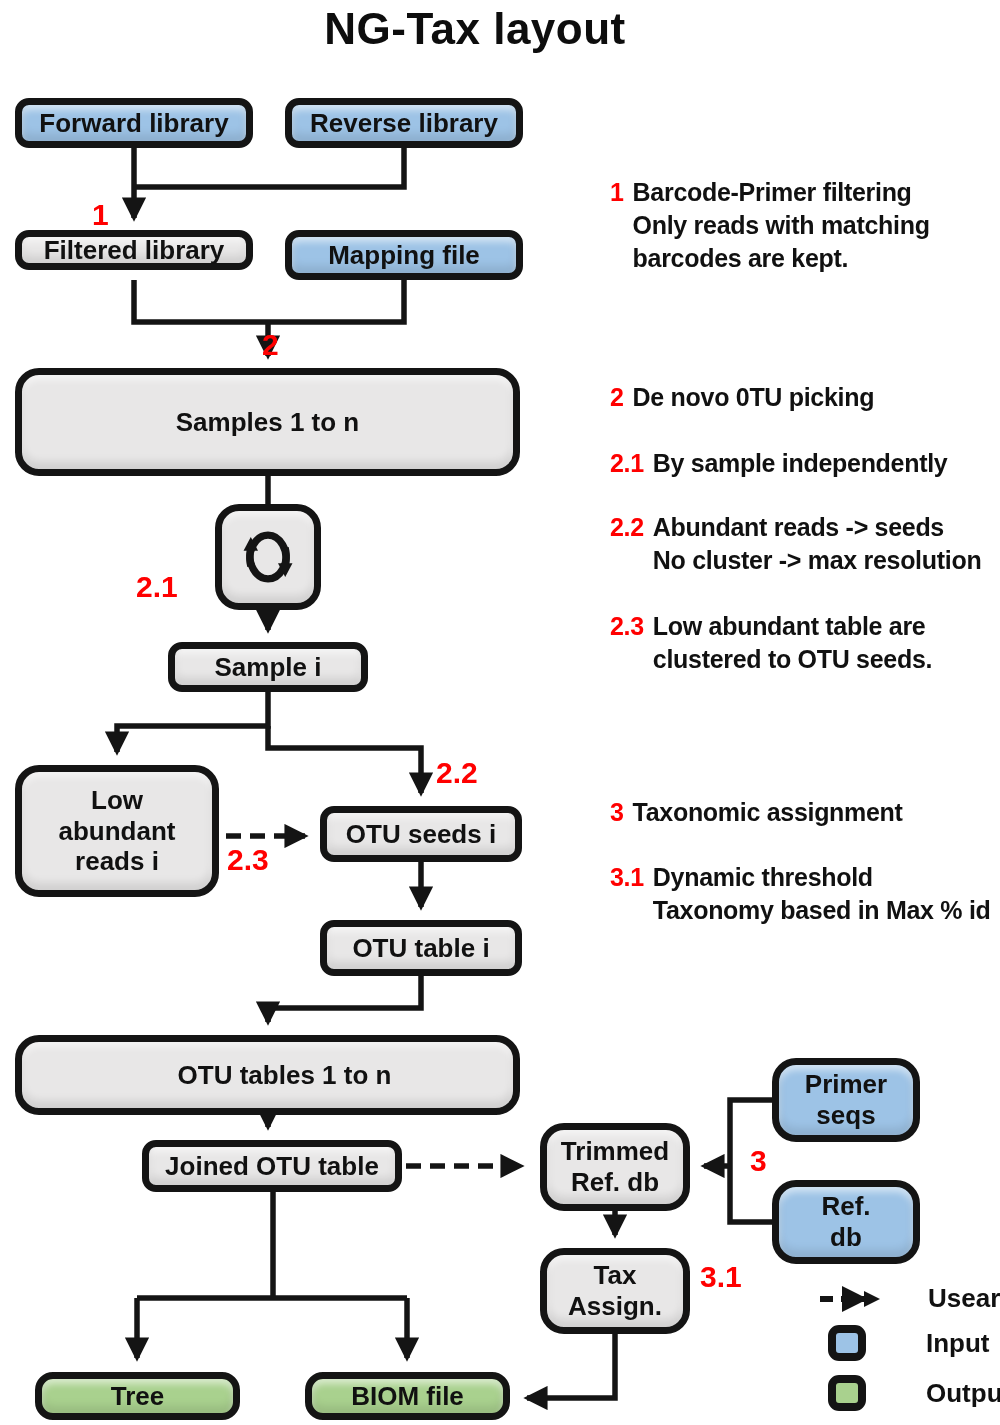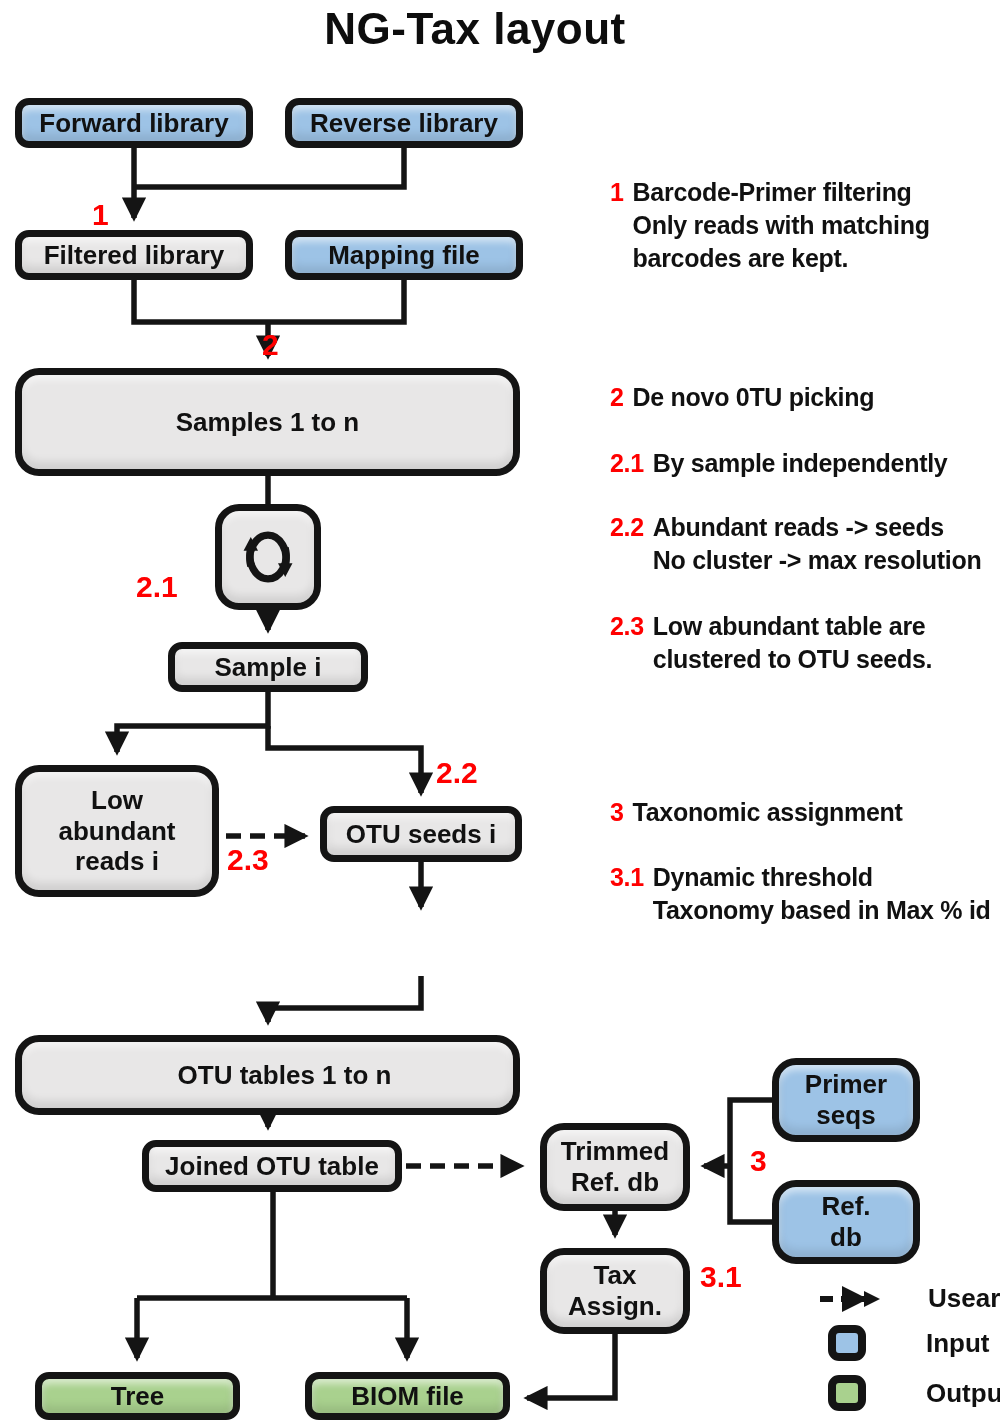--- a/index.html
+++ b/index.html
@@ -15,21 +15,21 @@
   .node{
     position:absolute; display:flex; align-items:center; justify-content:center;
     border:7px solid #141414; border-radius:14px; box-sizing:border-box;
     font-weight:bold; font-size:26px; text-align:center; line-height:1.18;
     white-space:pre-line;
     box-shadow: inset 0 -7px 9px rgba(0,0,0,0.10), inset 0 5px 7px rgba(255,255,255,0.55);
   }
   .node.big{border-radius:24px; font-size:26px;}
   .node.input{background:var(--c-input,#9DC3E6);}
   .node.process{background:var(--c-process,#E8E7E7);}
-  .node.output{background:var(--c-output,#A9D18E);}
+  .node.output{background:var(--c-output,#A9D18E);border-radius:18px;}
   .steplabel{
     position:absolute; color:var(--c-step,#FF0000); font-weight:bold; font-size:30px;
     line-height:1;
   }
   .ann{
     position:absolute; display:flex; gap:9px; white-space:nowrap;
     font-weight:bold; font-size:25px; line-height:33px; letter-spacing:-0.3px;
   }
   .ann .num{color:var(--c-step,#FF0000);}
   .legend-row{position:absolute; display:flex; align-items:center;gap:34px;}
@@ -73,21 +73,21 @@
     <path d="M 615 1211 V 1235" marker-end="url(#ah)"></path>
     <path d="M 615 1334 V 1398 H 527" marker-end="url(#ah)"></path>
     <path d="M 273 1192 V 1298 M 137 1298 H 407"></path>
     <path d="M 137 1298 V 1358" marker-end="url(#ah)"></path>
     <path d="M 407 1298 V 1358" marker-end="url(#ah)"></path>
   </svg>
 
   <div class="node input" style="left:15px;top:98px;width:238px;height:50px;"><span>Forward library</span></div>
   <div class="node input" style="left:285px;top:98px;width:238px;height:50px;"><span>Reverse library</span></div>
 
-  <div class="node process" style="left:15px;top:230px;width:238px;height:50px;"><span>Filtered library</span></div>
+  <div class="node process" style="left:15px;top:230px;width:238px;height:40px;"><span>Filtered library</span></div>
   <div class="node input" style="left:285px;top:230px;width:238px;height:50px;"><span>Mapping file</span></div>
 
   <div class="node process big" style="left:15px;top:368px;width:505px;height:108px;"><span>Samples 1 to n</span></div>
 
   <div class="node process big" style="left:215px;top:504px;width:106px;height:106px;">
     <svg width="58" height="66" viewBox="0 0 64 72">
       <g fill="none" stroke="#141414" stroke-width="8">
         <path d="M 13 46 A 20 26 0 1 1 51 46"></path>
         <path d="M 51 26 A 20 26 0 1 1 13 26"></path>
       </g>
@@ -96,20 +96,21 @@
     </svg>
   </div>
 
   <div class="node process" style="left:168px;top:642px;width:200px;height:50px;"><span>Sample i</span></div>
 
   <div class="node process big" style="left:15px;top:765px;width:204px;height:132px;"><span>Low
 abundant
 reads i</span></div>
 
   <div class="node process" style="left:320px;top:806px;width:202px;height:56px;text-align:center;"><span>OTU seeds i</span></div>
+  <div class="node process" style="left:320px;top:920px;width:202px;height:56px;"><span>OTU table i</span></div>
 
   <div class="node process big" style="left:15px;top:1035px;width:505px;height:80px;padding-left:34px;"><span>OTU tables 1 to n</span></div>
 
   <div class="node process" style="left:142px;top:1140px;width:260px;height:52px;"><span>Joined OTU table</span></div>
 
   <div class="node process big" style="left:540px;top:1123px;width:150px;height:88px;"><span>Trimmed
 Ref. db</span></div>
   <div class="node process big" style="left:540px;top:1248px;width:150px;height:86px;"><span>Tax
 Assign.</span></div>
   <div class="node input big" style="left:772px;top:1058px;width:148px;height:84px;"><span>Primer

